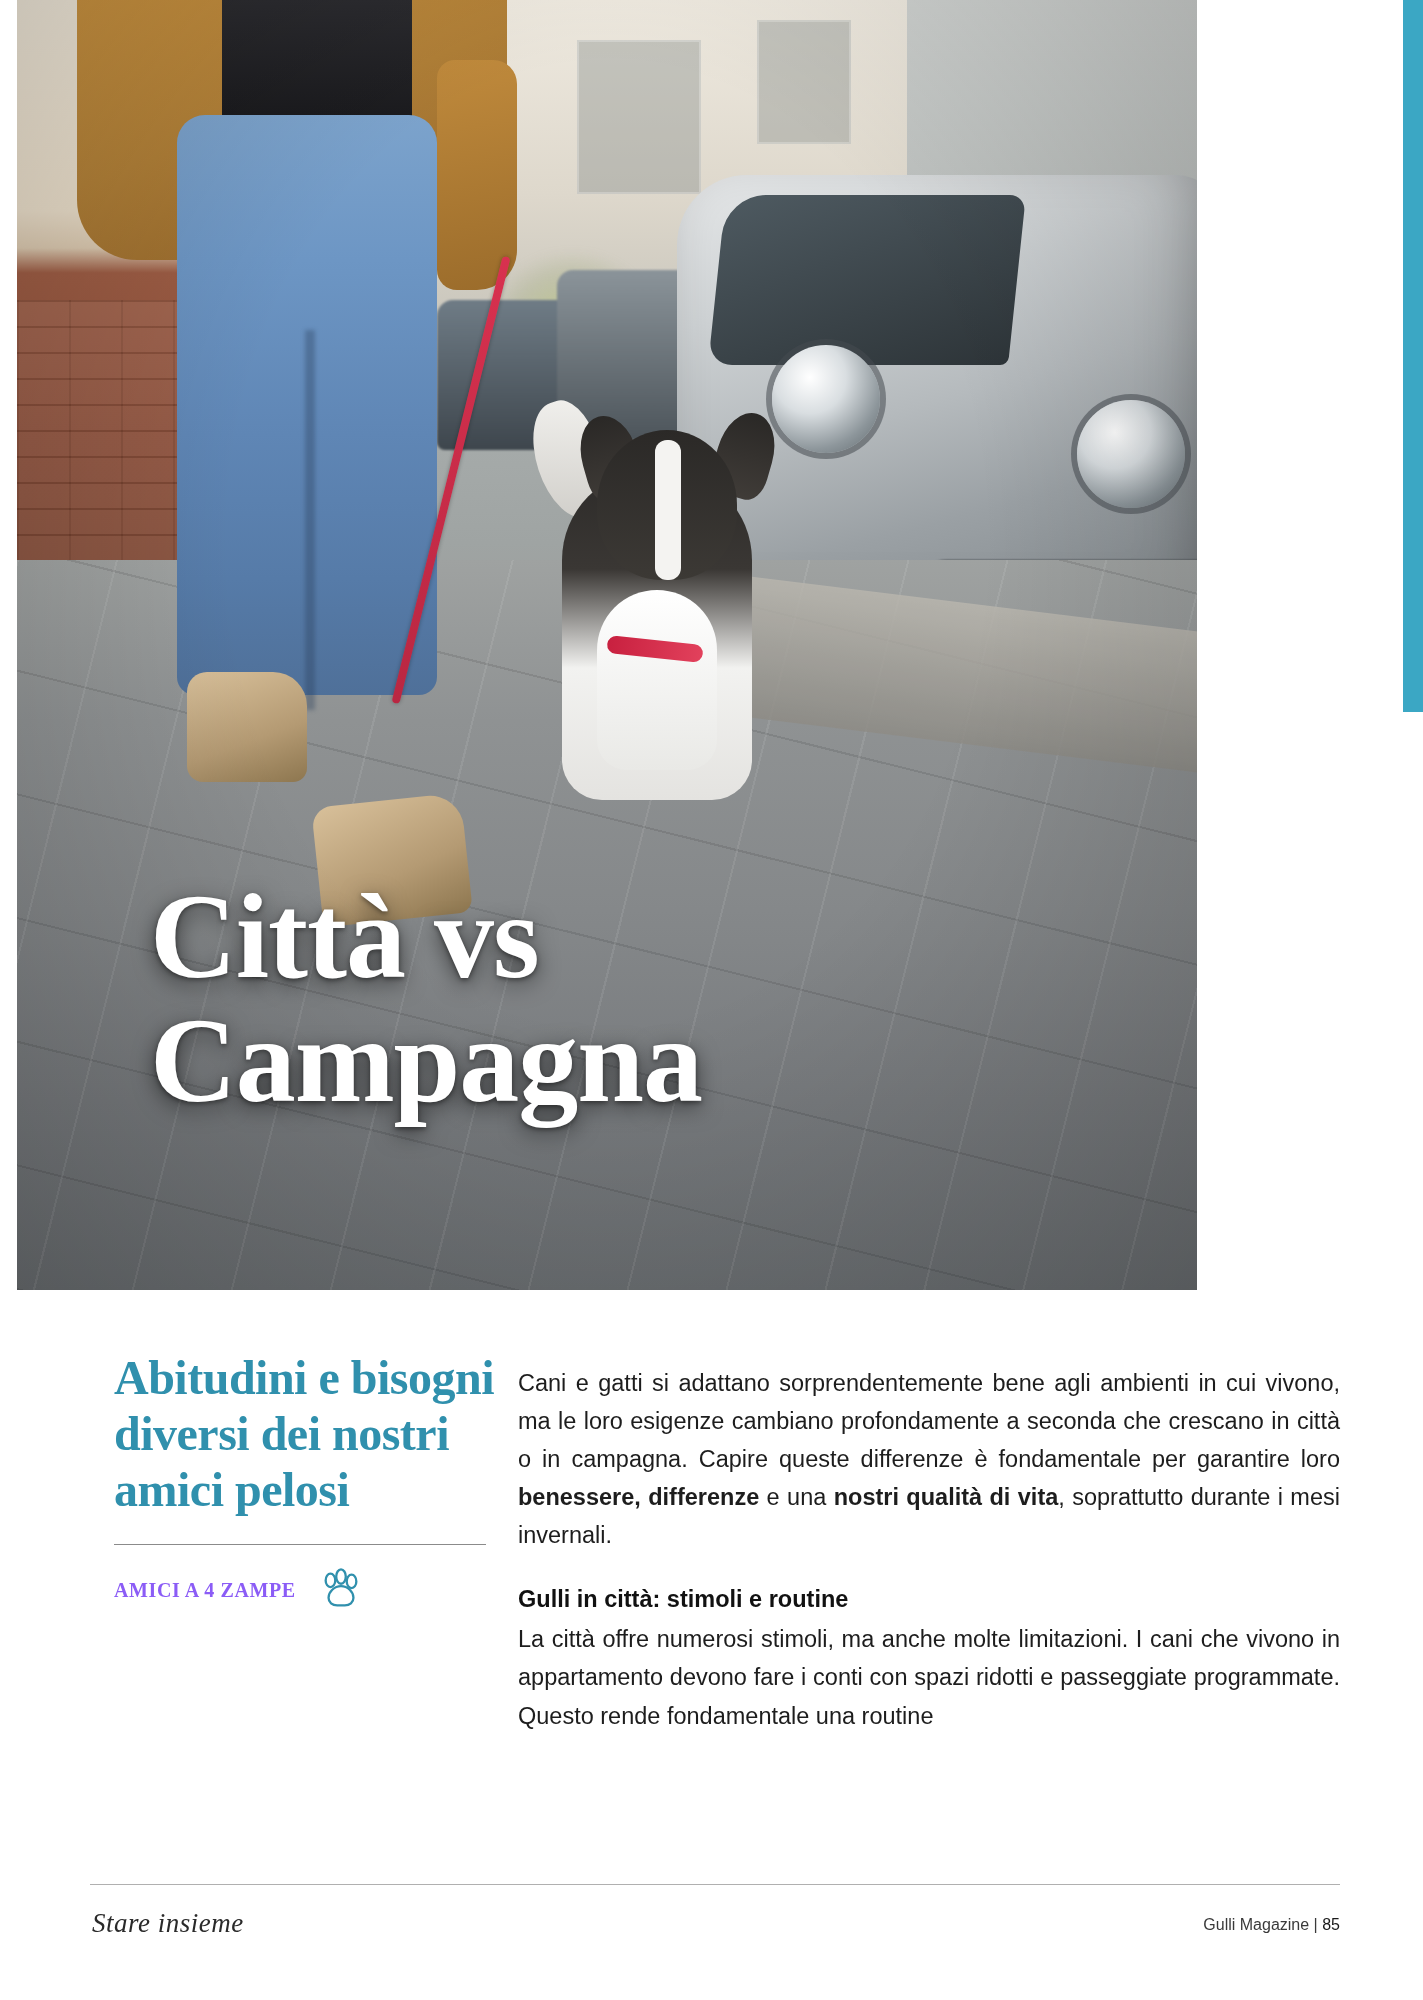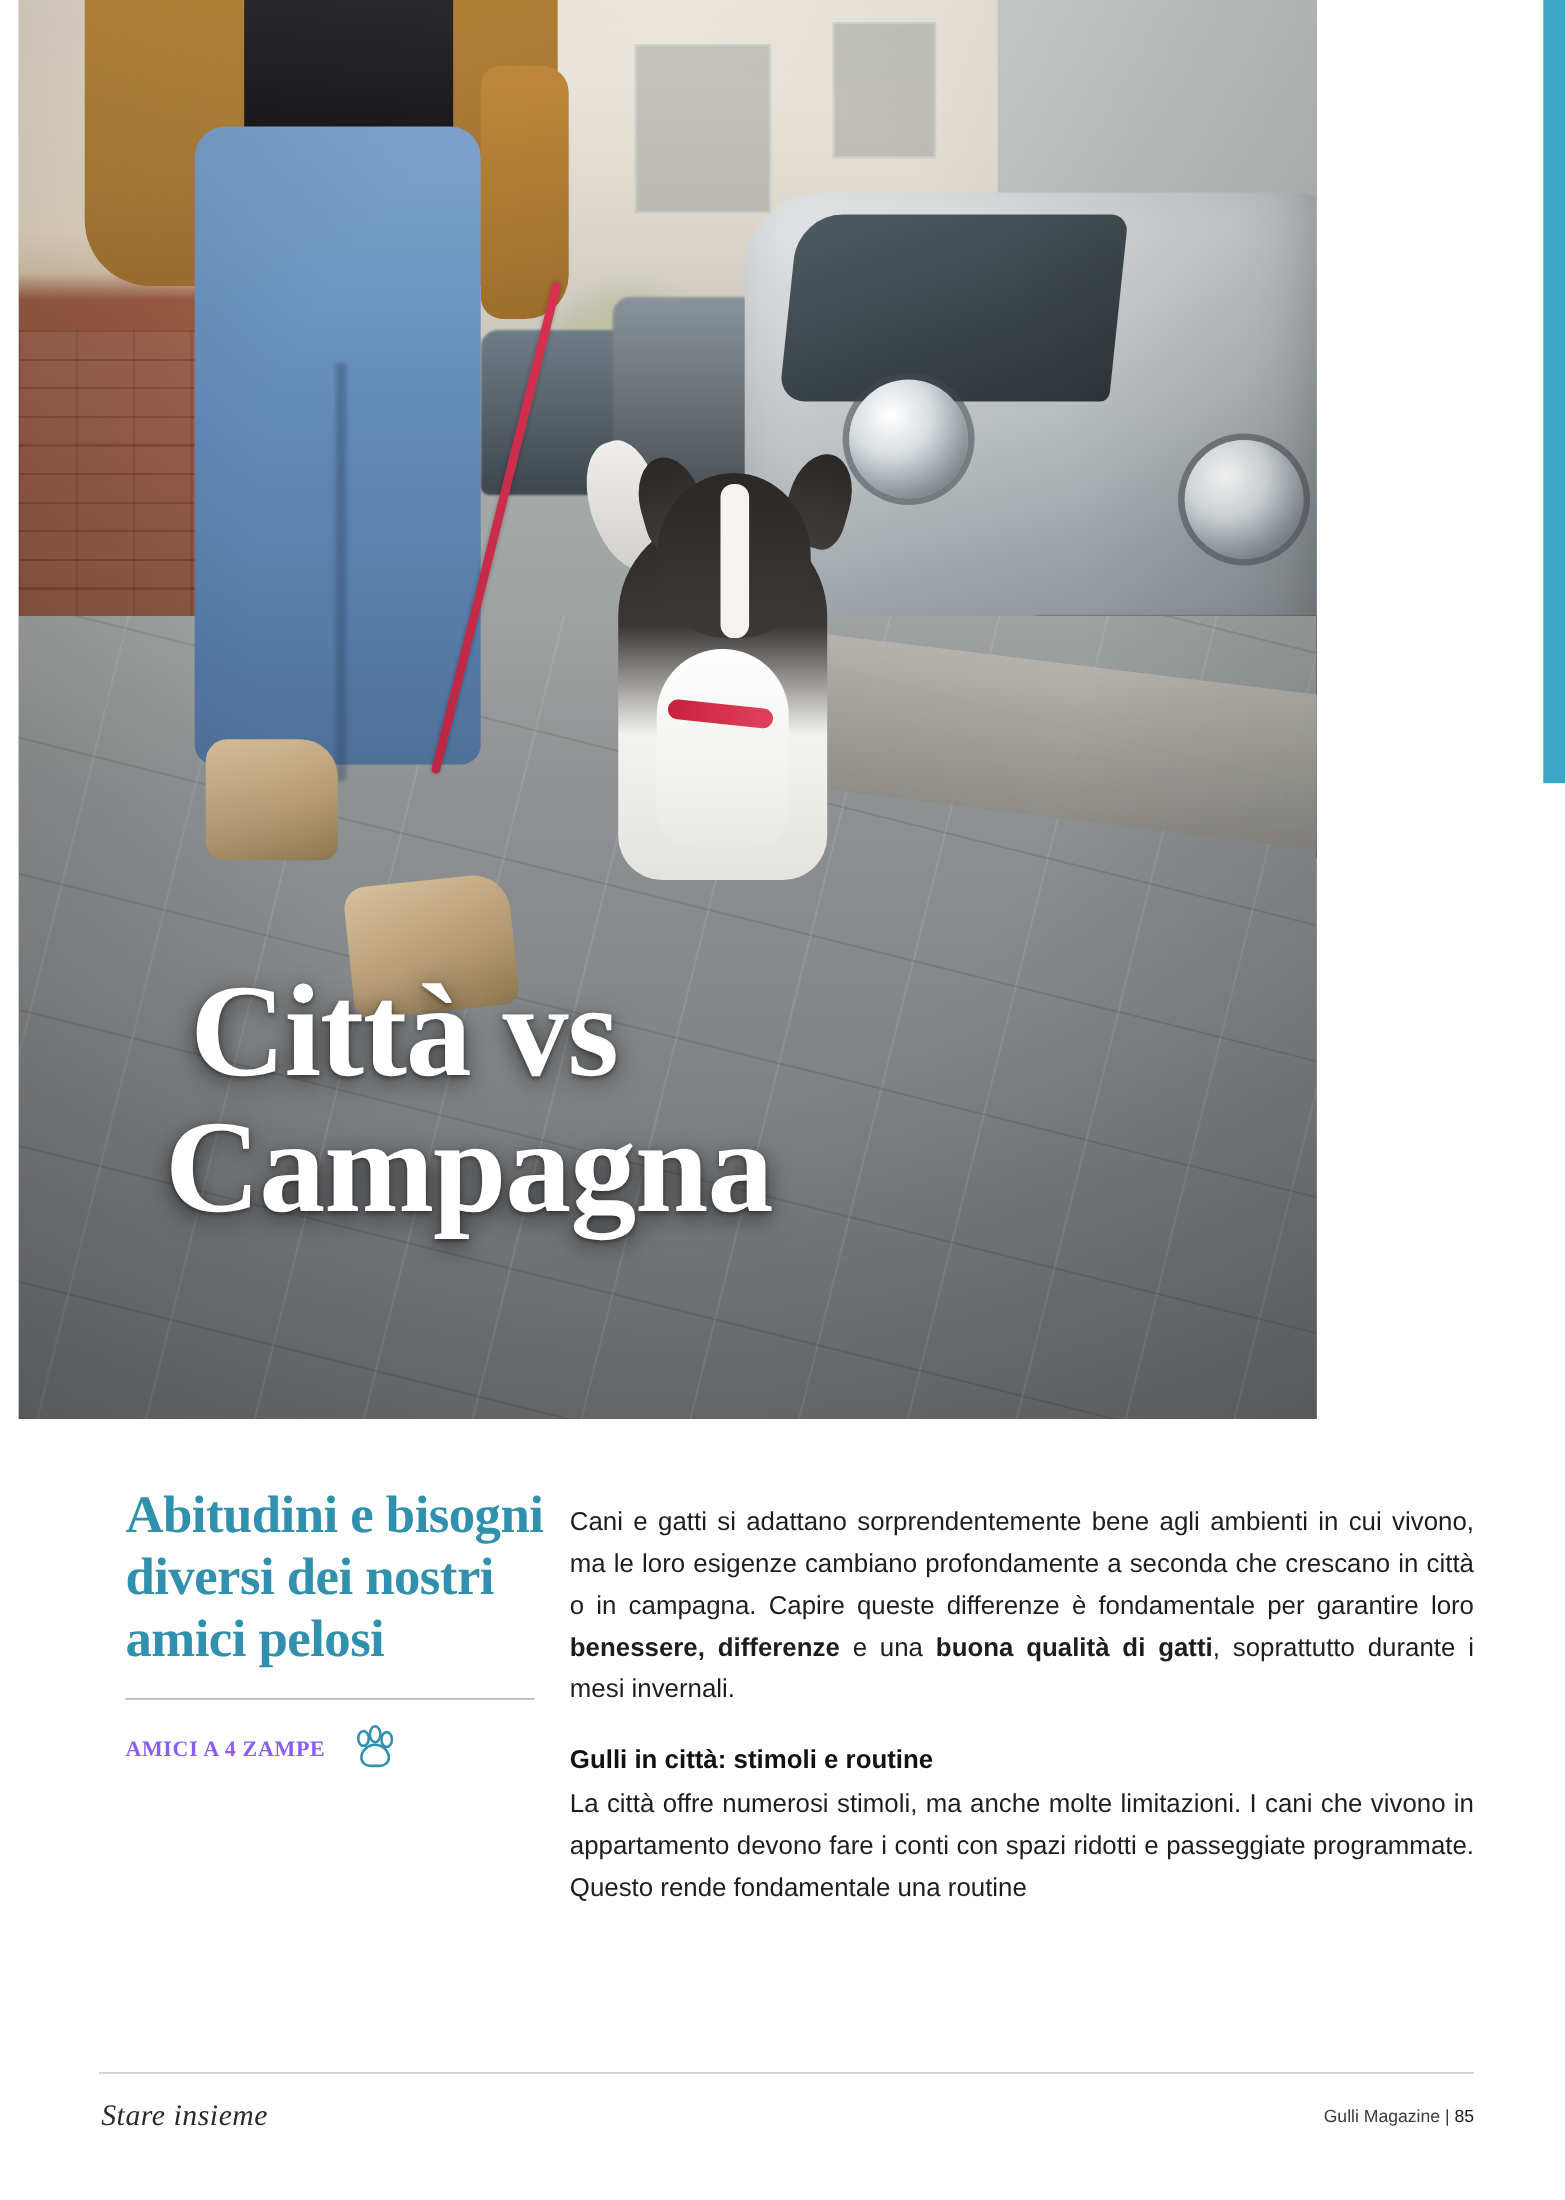--- a/index.html
+++ b/index.html
@@ -230,21 +230,21 @@
     top: 880px;
     width: 1030px;
     color: #ffffff;
     font-family: "Liberation Serif", serif;
     font-weight: bold;
     font-size: 120px;
     line-height: .95;
     letter-spacing: -1px;
     text-shadow: 0 6px 22px rgba(0,0,0,.55), 0 2px 5px rgba(0,0,0,.45);
   }
-  .hero-title .line1 { display: block; margin-left: 23px; }
+  .hero-title .line1 { display: block; }
   .hero-title .line2 { display: block; margin-top: 10px; }
 
   
   .content {
     position: absolute;
     left: 90px;
     top: 1350px;
     width: 1250px;
   }
   .deck {
@@ -401,21 +401,21 @@
           <ellipse cx="13" cy="14" rx="5" ry="7"></ellipse>
           <ellipse cx="24" cy="10" rx="5" ry="7.5"></ellipse>
           <ellipse cx="35" cy="15" rx="5" ry="7"></ellipse>
           <path d="M24 20c-7 0-13 6-13 12 0 5 4 8 9 8h8c5 0 9-3 9-8 0-6-6-12-13-12z"></path>
         </svg>
       </span>
     </div>
   </div>
 
   <div class="body-col">
-    <p><span>Cani e gatti si adattano sorprendentemente bene agli ambienti in cui vivono, ma le loro esigenze cambiano profondamente a seconda che crescano in città o in campagna. Capire queste differenze è fondamentale per garantire loro </span><b>benessere, differenze</b><span> e una </span><b>buona qualità di gatti</b><span>, soprattutto durante i mesi invernali.</span></p>
+    <p><span>Cani e gatti si adattano sorprendentemente bene agli ambienti in cui vivono, ma le loro esigenze cambiano profondamente a seconda che crescano in città o in campagna. Capire queste differenze è fondamentale per garantire loro </span><b>benessere, differenze</b><span> e una </span><b>nostri qualità di vita</b><span>, soprattutto durante i mesi invernali.</span></p>
 
     <div class="subhead">Gulli in città: stimoli e routine</div>
     <p class="last">La città offre numerosi stimoli, ma anche molte limitazioni. I cani che vivono in appartamento devono fare i conti con spazi ridotti e passeggiate programmate. Questo rende fondamentale una routine</p>
   </div>
 
 </div>
 
 <div class="footer-rule"></div>
 <div class="footer-left">Stare insieme</div>
 <div class="footer-right">

